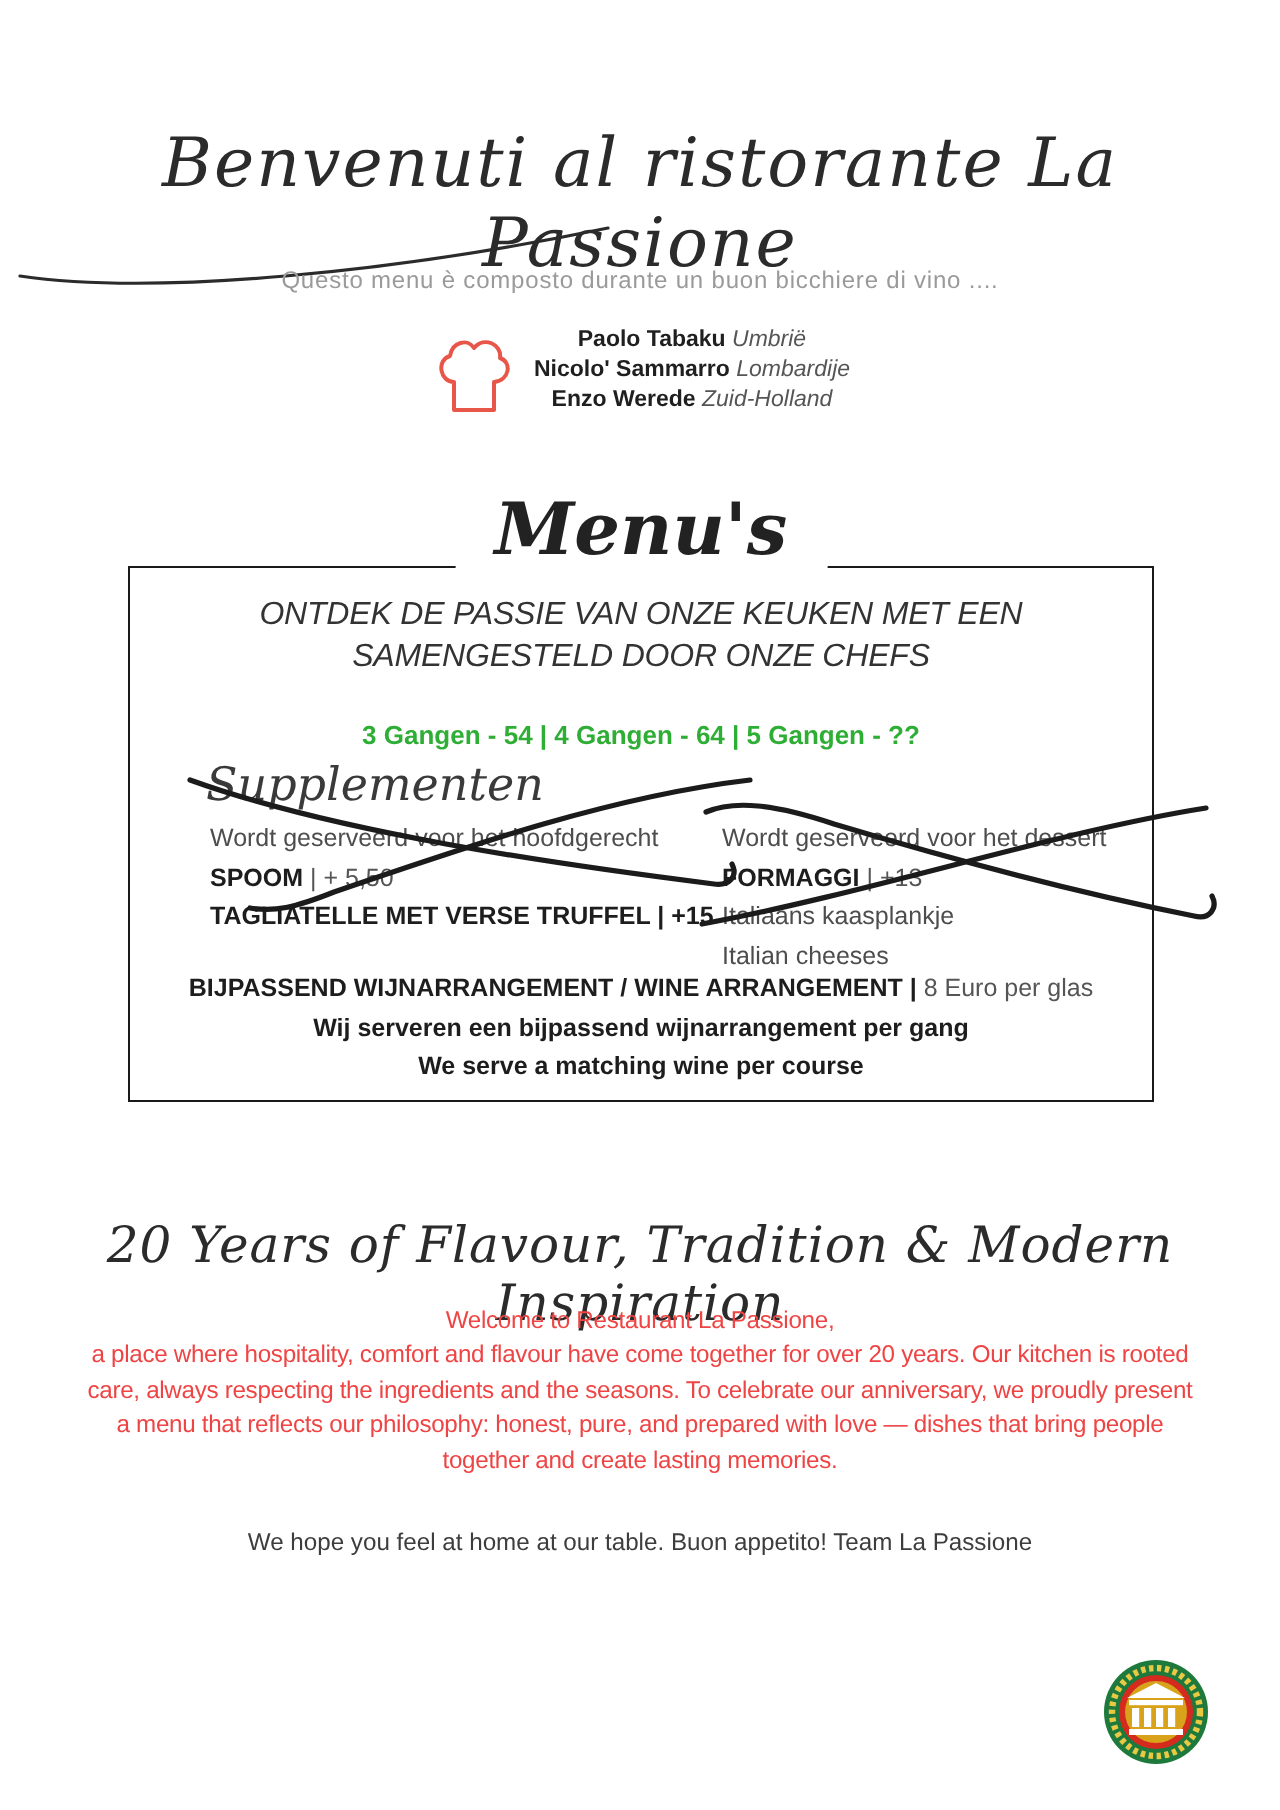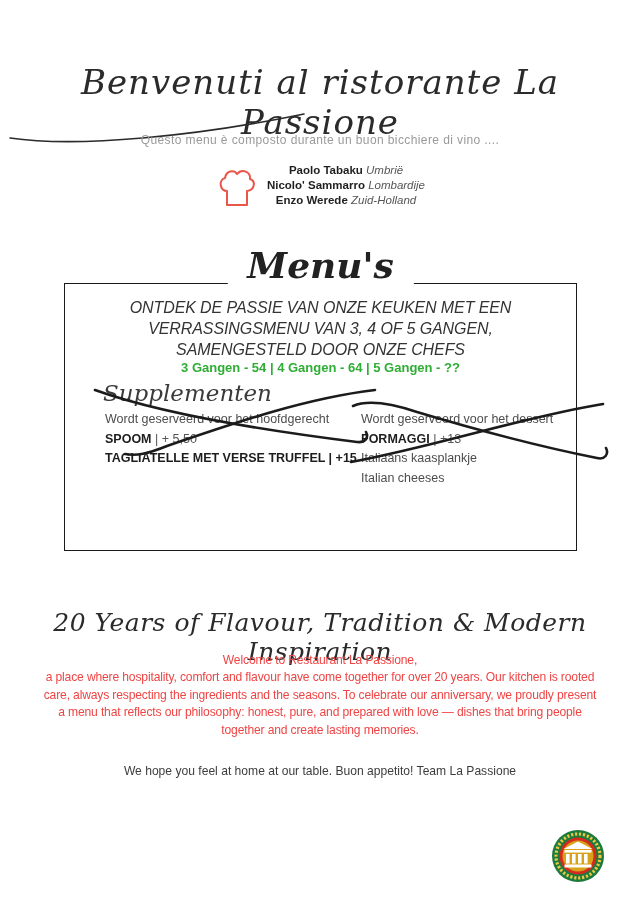--- a/index.html
+++ b/index.html
@@ -82,21 +82,20 @@
       <div><span class="chef-name">Nicolo' Sammarro</span> <span class="chef-region">Lombardije</span></div>
       <div><span class="chef-name">Enzo Werede</span> <span class="chef-region">Zuid-Holland</span></div>
     </div>
   </div>
 
   <div class="menu-box">
     <div class="menu-heading script">Menu's</div>
 
     <div class="menu-intro">
       <div>ONTDEK DE PASSIE VAN ONZE KEUKEN MET EEN</div>
-      <div>VERRASSINGSMENU VAN 3, 4 OF 5 GANGEN,</div>
       <div>SAMENGESTELD DOOR ONZE CHEFS</div>
     </div>
 
     <div class="pricing" style="color: rgb(47, 174, 53);">3 Gangen - 54 | 4 Gangen - 64 | 5 Gangen - ??</div>
 
     <div class="supp-heading script">Supplementen</div>
 
     <div class="col col-left">
       <div class="note">Wordt geserveerd voor het hoofdgerecht</div>
       <div><span class="item-bold">SPOOM</span><span class="item-price"> | + 5,50</span></div>
@@ -112,20 +111,25 @@
 
     <svg class="cross cross-left" width="300" height="80" viewBox="0 0 300 80">
       <path d="M8 8 C80 34 190 50 270 60 C278 61 282 56 279 50" fill="none" stroke="#1b1b1b" stroke-width="2.6" stroke-linecap="round"></path>
       <path d="M38 72 C50 74 60 72 80 64 C150 40 220 16 288 8" fill="none" stroke="#1b1b1b" stroke-width="2.6" stroke-linecap="round"></path>
     </svg>
     <svg class="cross cross-right" width="268" height="76" viewBox="0 0 268 76">
       <path d="M6 10 C20 4 40 6 70 16 C150 40 210 54 250 62 C258 64 262 58 259 52" fill="none" stroke="#1b1b1b" stroke-width="2.6" stroke-linecap="round"></path>
       <path d="M4 66 C90 50 180 20 256 8" fill="none" stroke="#1b1b1b" stroke-width="2.6" stroke-linecap="round"></path>
     </svg>
 
+    <div class="wine">
+      <div><span class="wine-title">BIJPASSEND WIJNARRANGEMENT / WINE ARRANGEMENT |</span><span class="wine-price"> 8 Euro per glas</span></div>
+      <div class="wine-line">Wij serveren een bijpassend wijnarrangement per gang</div>
+      <div class="wine-line">We serve a matching wine per course</div>
+    </div>
   </div>
 
   <div class="anniv-heading script">20 Years of Flavour, Tradition &amp; Modern Inspiration</div>
   <div class="anniv-par">
     <div>Welcome to Restaurant La Passione,</div>
     <div>a place where hospitality, comfort and flavour have come together for over 20 years. Our kitchen is rooted</div>
     <div>care, always respecting the ingredients and the seasons. To celebrate our anniversary, we proudly present</div>
     <div>a menu that reflects our philosophy: honest, pure, and prepared with love — dishes that bring people</div>
     <div>together and create lasting memories.</div>
   </div>

